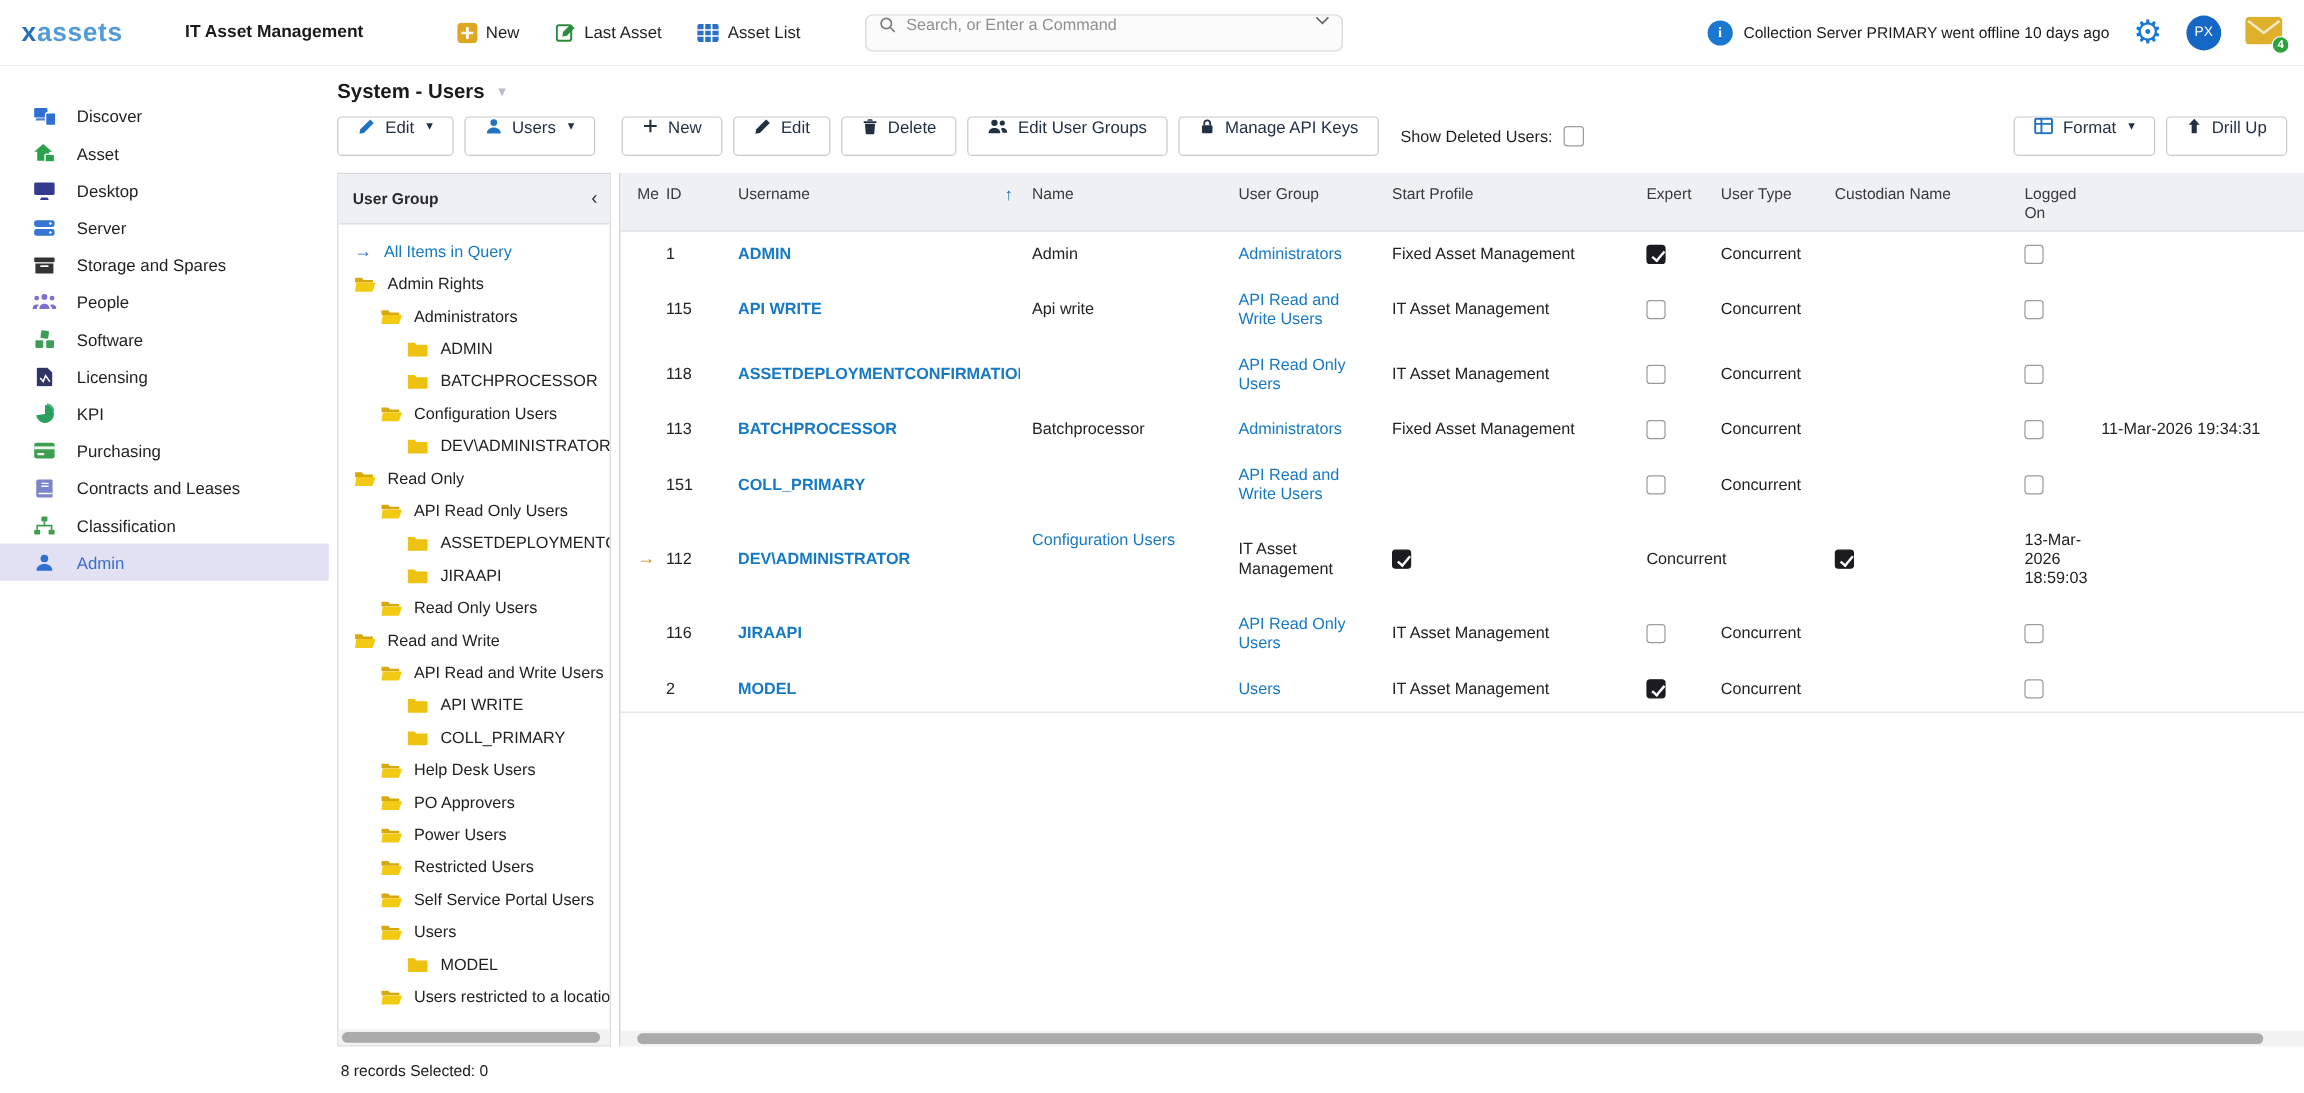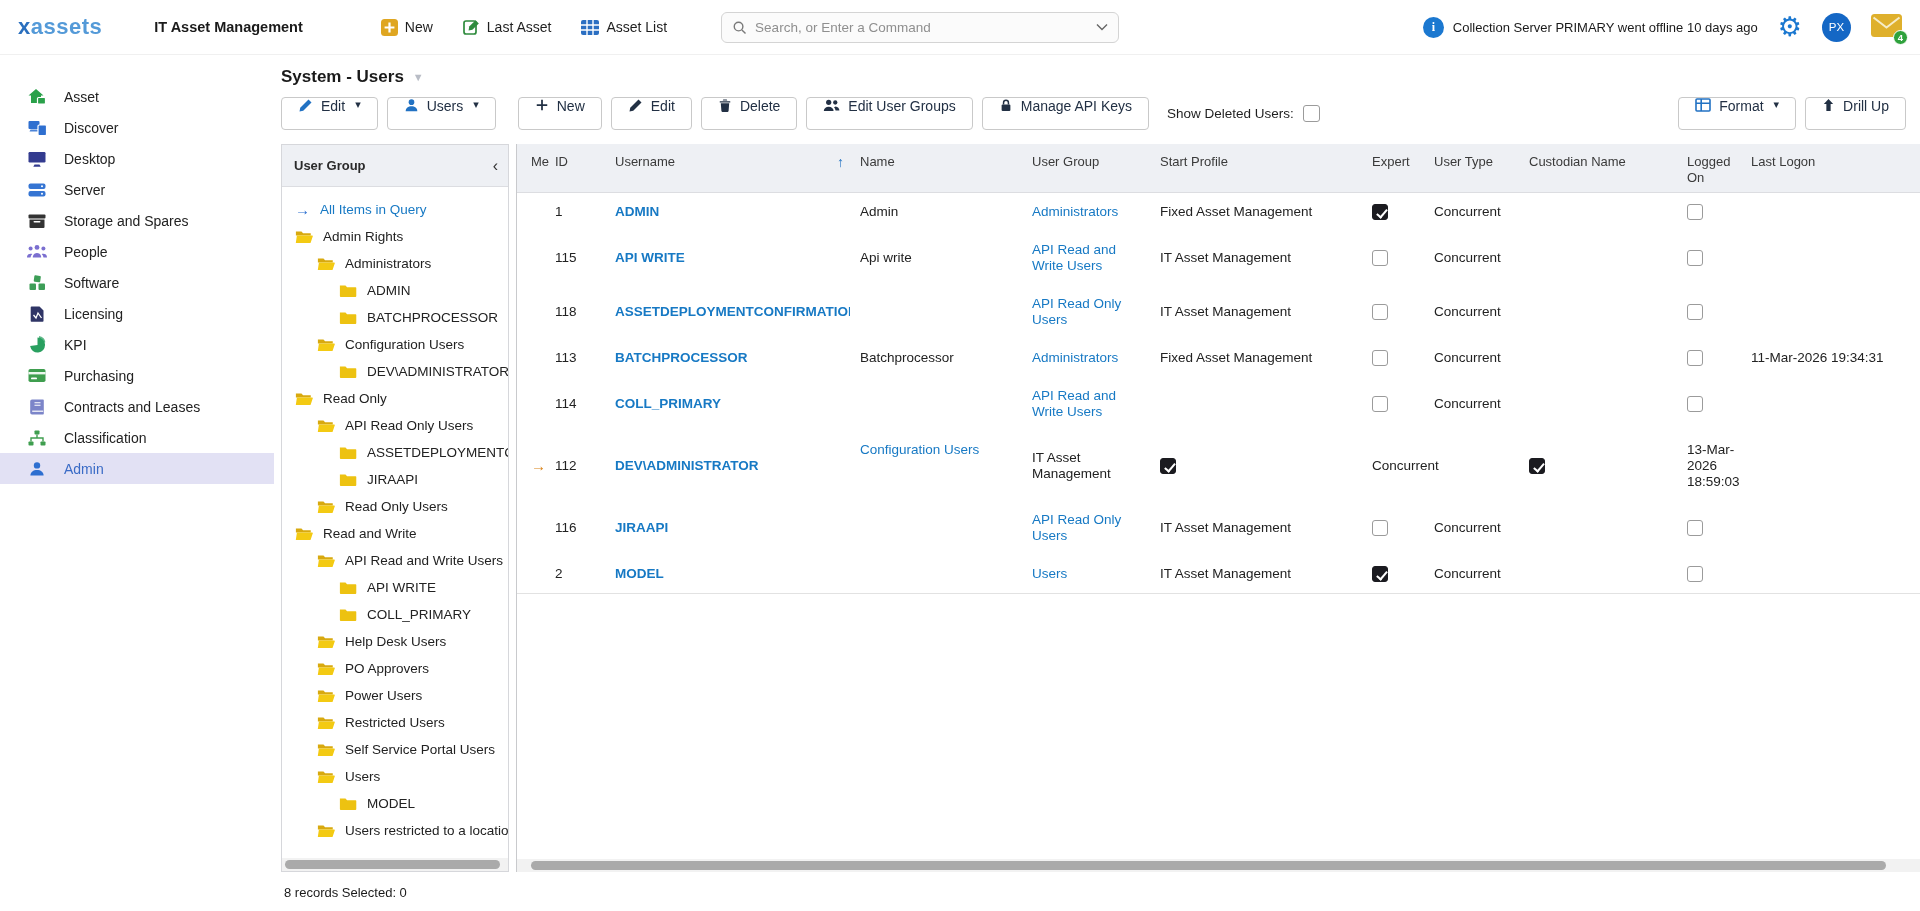--- a/index.html
+++ b/index.html
@@ -11,21 +11,21 @@
 
   
   .topbar{height:55px;display:flex;align-items:center;padding:0 18px;border-bottom:1px solid #f0f0f0}
   .logo{font-size:22px;font-weight:bold;letter-spacing:.5px;margin-right:52px}
   .logo .lx{color:#2a6fbe}
   .logo .lrest{color:#549ad8}
   .app-title{font-weight:bold;font-size:14.5px;color:#1a1a1a;margin-right:78px;white-space:nowrap}
   .qa{display:flex;align-items:center;gap:30px;margin-right:54px}
   .qa-item{display:flex;align-items:center;gap:7px;cursor:pointer;white-space:nowrap;color:#1f1f1f;font-size:14px}
   .searchbox{width:398px;height:31px;border:1px solid #d4d4d4;border-radius:6px;background:#fbfbfb;
-    display:flex;align-items:center;padding:0 10px;gap:8px;color:#8a8a8a}
+    display:flex;align-items:flex-start;padding:0 10px;gap:8px;color:#8a8a8a}
   .searchbox input{border:none;outline:none;background:transparent;flex:1;font-size:13.5px;color:#444;
     font-family:inherit}
   .searchbox input::placeholder{color:#8f8f8f}
   .tb-right{margin-left:auto;display:flex;align-items:center;gap:20px}
   .infotext{display:flex;align-items:center;gap:9px;font-size:13px;color:#1a1a1a;white-space:nowrap}
   .info-circle{width:21px;height:21px;border-radius:50%;background:#1b78d0;color:#fff;display:inline-flex;
     align-items:center;justify-content:center;font-size:12px;font-weight:bold;font-family:"Liberation Serif",serif}
   .gear{font-size:27px;color:#1b78d0;cursor:pointer;line-height:1}
   .avatar{width:29px;height:29px;border-radius:50%;background:#1467c5;color:#fff;font-size:11.5px;font-weight:normal;
     display:inline-flex;align-items:center;justify-content:center;cursor:pointer}
@@ -161,37 +161,37 @@
         </svg>
       <span class="mail-badge">4</span>
     </span>
   </div>
 </header>
 
 <div class="bodywrap">
 
   <nav class="sidebar" id="sidebar">
       <div class="side-item">
-        <span class="icn " style="color:#2aa14a">
-          <svg width="18" height="16" viewBox="0 0 18 16" fill="currentColor">
-            <path d="M8 0L0.5 6.5H3V14h10V6.5h2.5z"></path>
-            <rect x="9.5" y="8.5" width="8" height="6.5" rx="1" stroke="#fff" stroke-width="1.2"></rect>
-          </svg>
-        </span>
-        <span>Asset</span>
-      </div>
-      <div class="side-item">
         <span class="icn " style="color:#2e6fd0">
           <svg width="19" height="16" viewBox="0 0 19 16" fill="currentColor">
             <rect x="0.5" y="1" width="11" height="8" rx="1"></rect>
             <path d="M2.5 9.5h7l1 2h-9z" opacity=".85"></path>
             <rect x="10" y="5" width="8.5" height="10.5" rx="1.2" fill="currentColor" stroke="#fff" stroke-width="1.2"></rect>
           </svg>
         </span>
         <span>Discover</span>
+      </div>
+      <div class="side-item">
+        <span class="icn " style="color:#2aa14a">
+          <svg width="18" height="16" viewBox="0 0 18 16" fill="currentColor">
+            <path d="M8 0L0.5 6.5H3V14h10V6.5h2.5z"></path>
+            <rect x="9.5" y="8.5" width="8" height="6.5" rx="1" stroke="#fff" stroke-width="1.2"></rect>
+          </svg>
+        </span>
+        <span>Asset</span>
       </div>
       <div class="side-item">
         <span class="icn " style="color:#333b8f">
           <svg width="18" height="16" viewBox="0 0 18 16" fill="currentColor">
             <rect x="0.5" y="1" width="17" height="10.5" rx="1.2"></rect>
             <path d="M6.5 13.5h5l1.2 2.2H5.3z"></path>
           </svg>
         </span>
         <span>Desktop</span>
       </div>
@@ -624,21 +624,20 @@
               <span>Username</span>
               <span class="sort-arrow">↑</span>
             </div>
             <div class="c">Name</div>
             <div class="c">User Group</div>
             <div class="c">Start Profile</div>
             <div class="c">Expert</div>
             <div class="c">User Type</div>
             <div class="c">Custodian Name</div>
             <div class="c">Logged On</div>
-            <div class="c">Last Logon</div>
           </div>
         <div class="tbody" id="tbody">
   <div class="trow tgrid">
     <div class="c"></div>
     <div class="c">1</div>
     <div class="c" style="overflow:hidden">
                 <a class="ulink">ADMIN</a>
               </div>
     <div class="c">Admin</div>
     <div class="c wrap"><a class="glink">Administrators</a></div>
@@ -705,21 +704,21 @@
               </div>
     <div class="c">Concurrent</div>
     <div class="c"></div>
     <div class="c">
                 <span class="cb" style="width:16px;height:16px"></span>
               </div>
     <div class="c">11-Mar-2026 19:34:31</div>
   </div>
   <div class="trow tgrid">
     <div class="c"></div>
-    <div class="c">114</div>
+    <div class="c">151</div>
     <div class="c" style="overflow:hidden">
                 <a class="ulink">COLL_PRIMARY</a>
               </div>
     <div class="c"></div>
     <div class="c wrap"><a class="glink">API Read and Write Users</a></div>
     <div class="c"></div>
     <div class="c">
                 <span class="cb" style="width:16px;height:16px"></span>
               </div>
     <div class="c">Concurrent</div>

